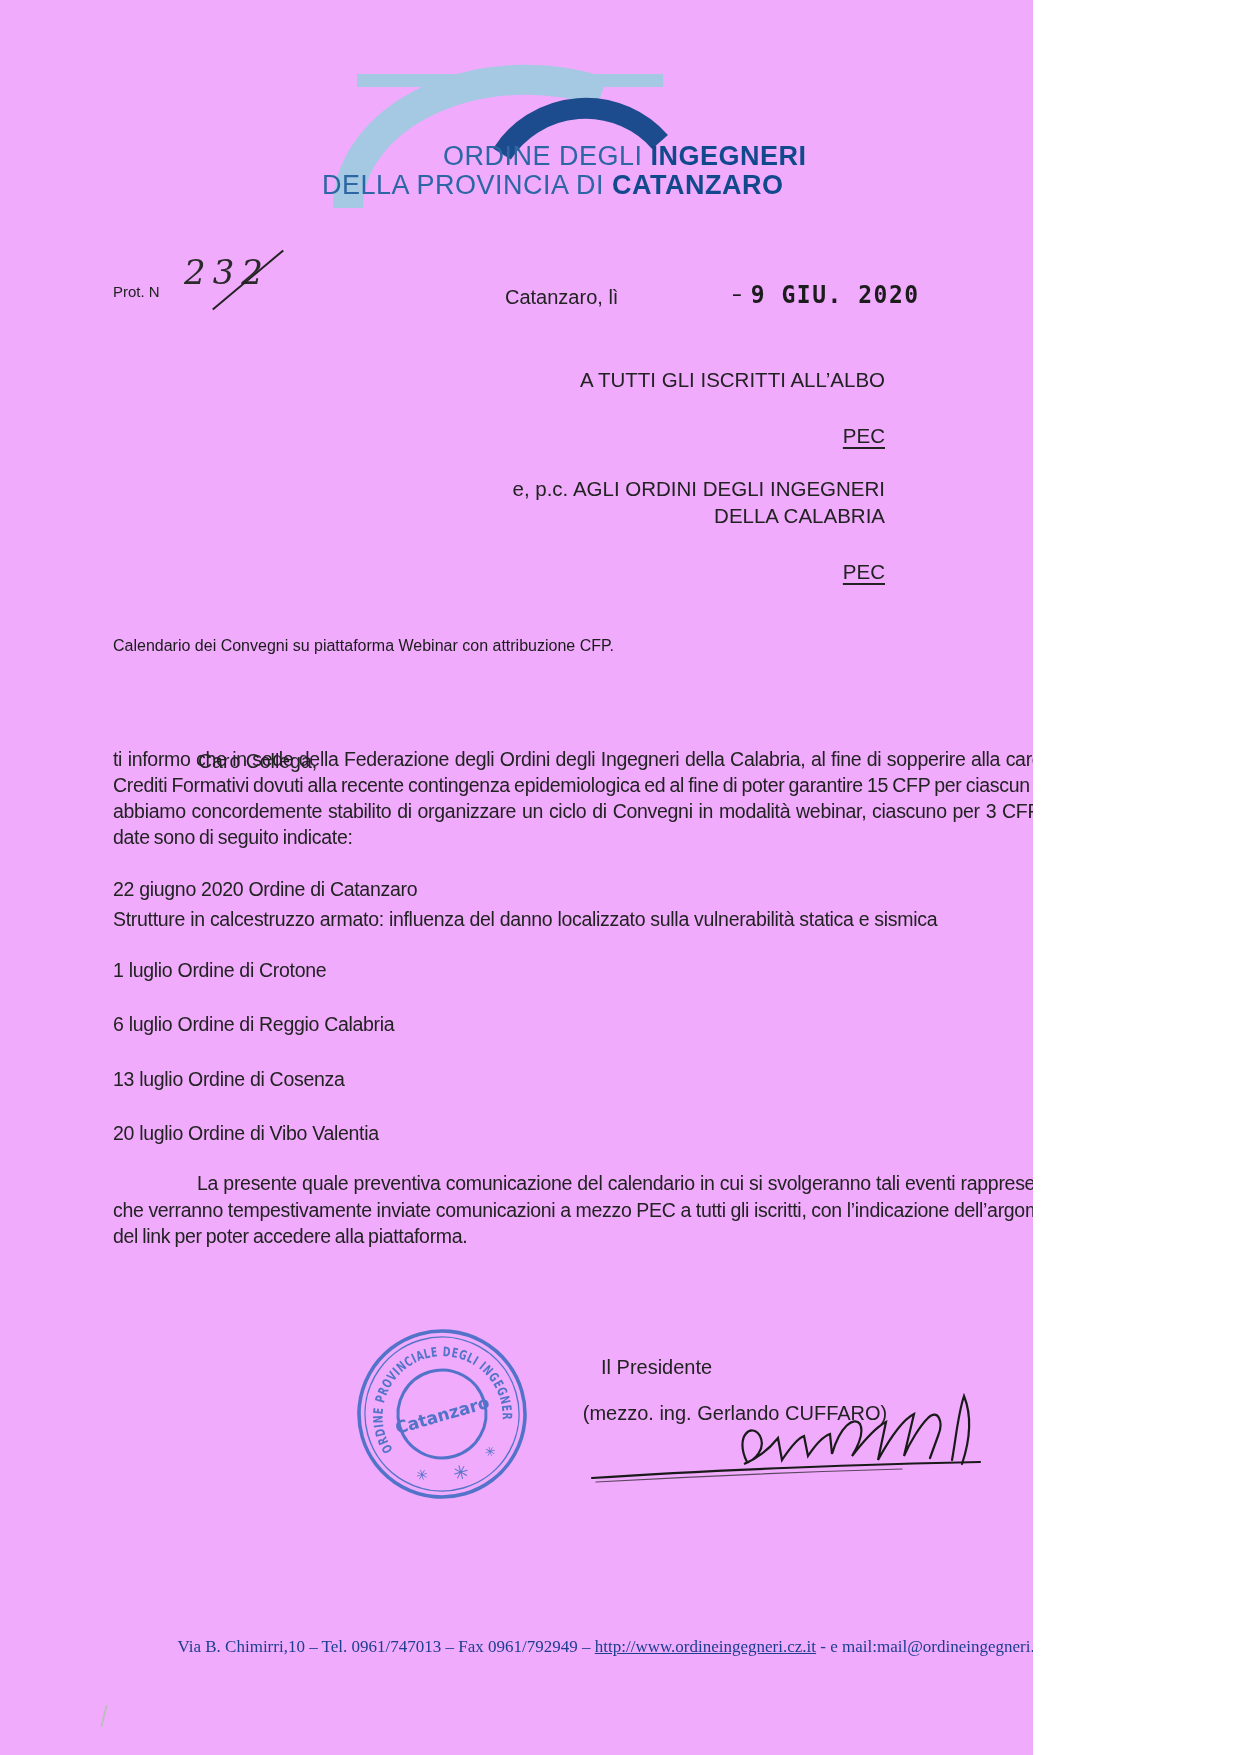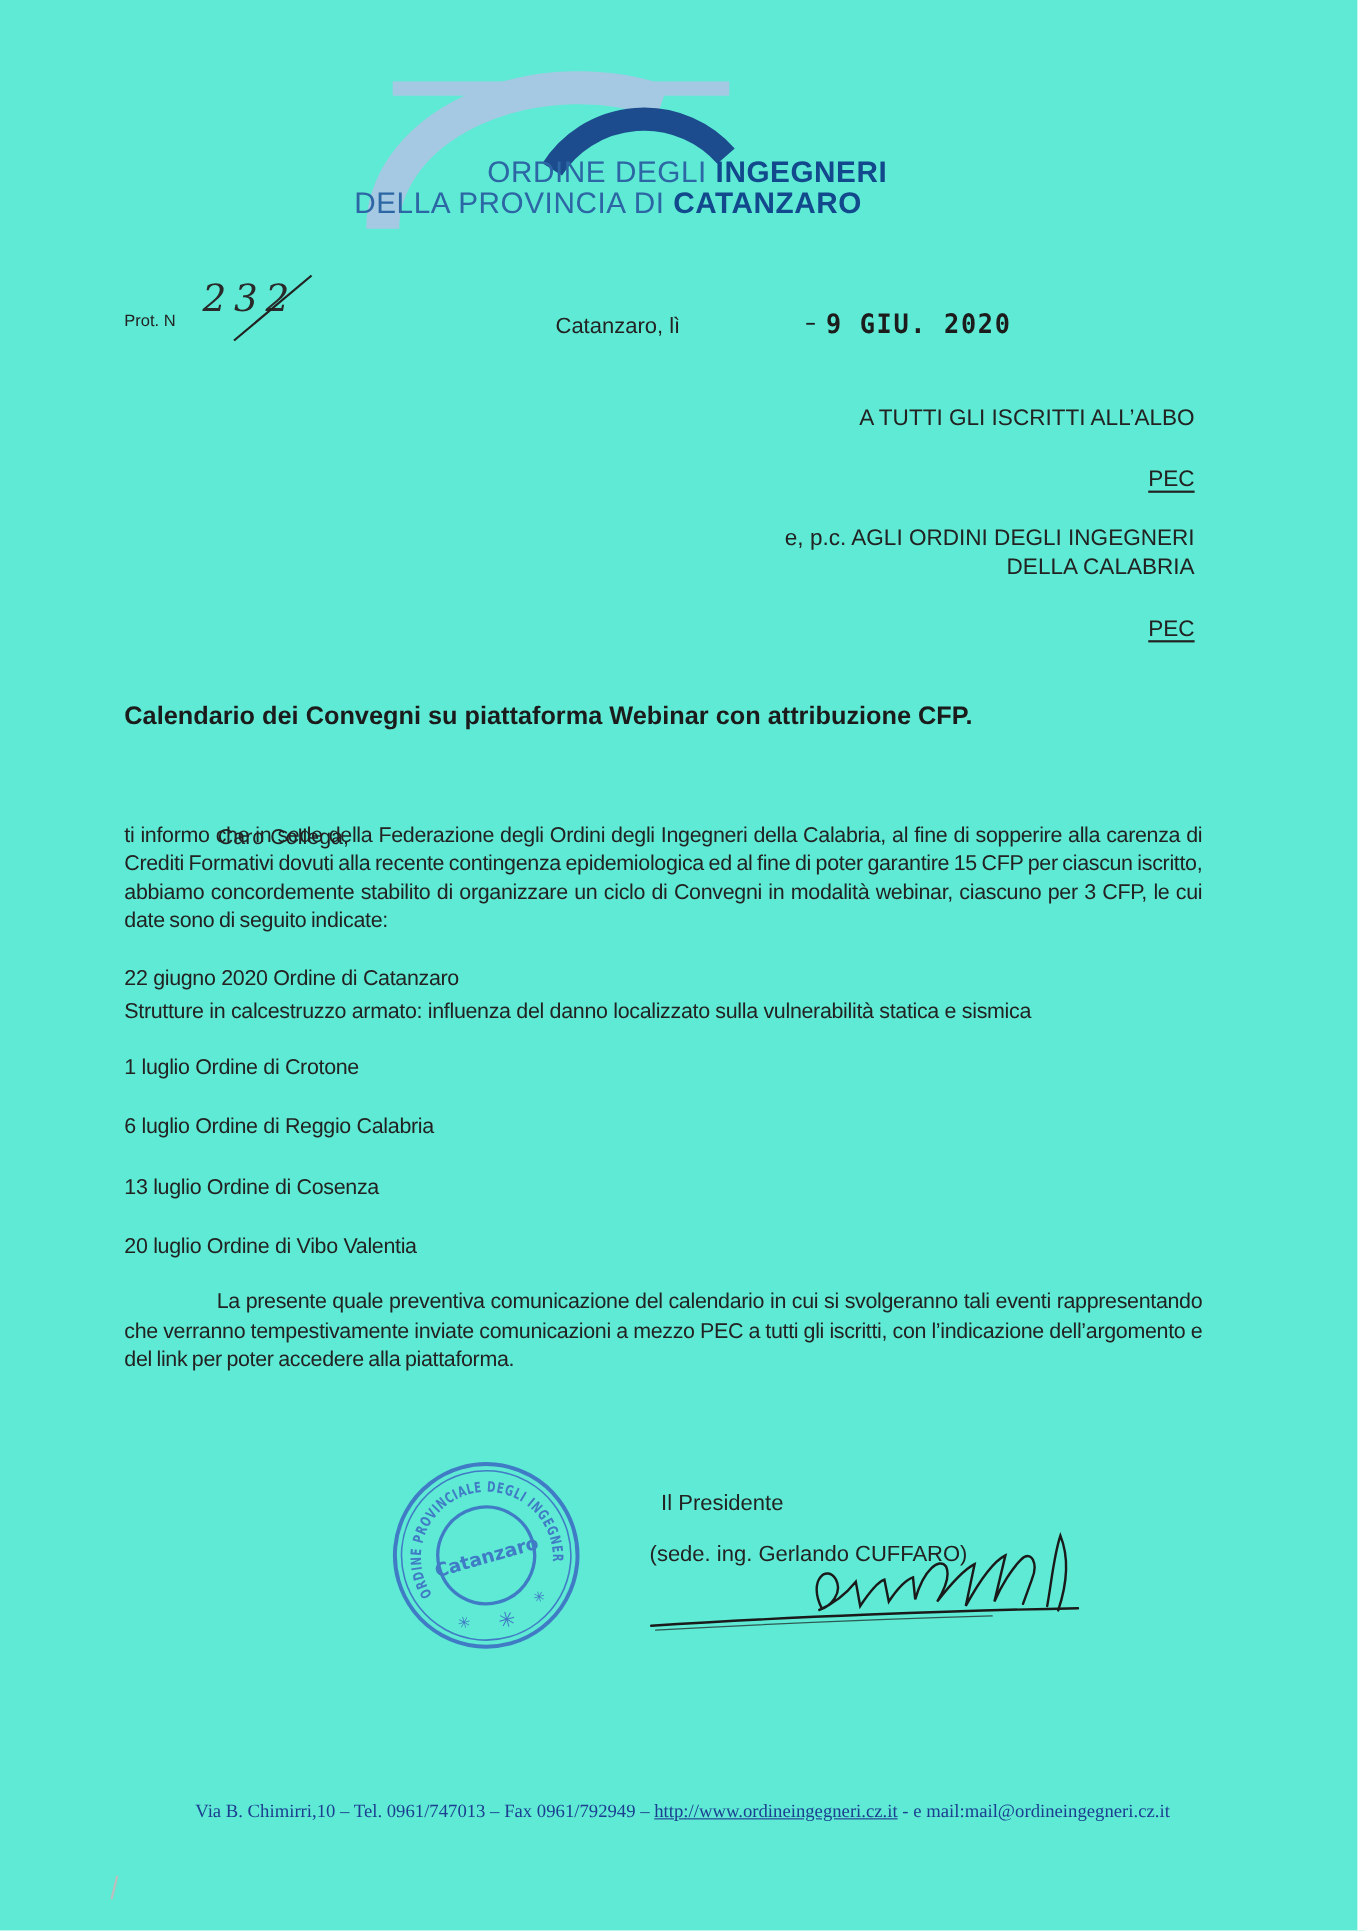--- a/index.html
+++ b/index.html
@@ -1,35 +1,35 @@
 <!DOCTYPE html>
 <html><head>
 <meta charset="utf-8">
 <style>
   html,body{margin:0;padding:0;background:#ffffff;}
   .page{
-    position:relative;width:1234px;height:1755px;background:#5eead4;overflow:hidden;
+    position:relative;width:1033px;height:1755px;background:#f0abfc;overflow:hidden;
     font-family:"Liberation Sans",sans-serif;color:#202020;
   }
   .abs{position:absolute;}
   
   .lh-line{font-size:27px;letter-spacing:.5px;color:#2c66a4;white-space:nowrap;z-index:2;}
   .lh-line b{color:#12498c;font-weight:700;}
   
   .prot-label{font-size:15px;color:#222;}
   .prot-num{font-family:"DejaVu Serif",serif;font-style:italic;font-size:34px;letter-spacing:7px;color:#2a2a2a;}
   .prot-slash{width:92px;border-top:2.5px solid #222;transform:rotate(-40deg);}
   .place-line{font-size:20px;color:#222;}
   .date-stamp{font-family:"DejaVu Sans Mono",monospace;font-weight:700;font-size:23px;letter-spacing:1.5px;color:#1c1c1c;transform:scaleY(1.06);white-space:nowrap;}
   .date-stamp .mark{font-size:13px;vertical-align:4px;margin-right:10px;letter-spacing:0;}
   
   .rcpt{right:148px;text-align:right;font-size:20.5px;color:#222;white-space:nowrap;}
   .pec{text-decoration:underline;text-underline-offset:4px;}
   
-  .subject{left:113px;font-size:23px;font-weight:700;color:#1b1b1b;white-space:nowrap;}
+  .subject{left:113px;font-size:16px;font-weight:400;color:#1b1b1b;white-space:nowrap;}
   .bodytext{left:113px;width:980px;font-size:19.5px;line-height:26px;letter-spacing:-0.3px;word-spacing:-1px;text-align:justify;color:#222;}
   .salutation{left:198px;font-size:19.5px;color:#222;margin-top:28px;}
   .event{left:113px;font-size:19.5px;line-height:30px;letter-spacing:-0.3px;color:#222;white-space:nowrap;}
   .closing p{margin:0;text-indent:84px;}
   
   .sig-title{left:601px;width:300px;text-align:left;font-size:20px;color:#222;}
   .sig-name{left:555px;width:360px;text-align:center;font-size:20px;color:#222;white-space:nowrap;}
   
   .footer{left:0;width:1241px;top:1637px;text-align:center;font-family:"Liberation Serif",serif;font-size:17px;color:#1c3e91;white-space:nowrap;}
   .footer .url{text-decoration:underline;}
@@ -89,21 +89,21 @@
         <textPath href="#rimpath" startOffset="0" textLength="232" lengthAdjust="spacingAndGlyphs">ORDINE PROVINCIALE DEGLI INGEGNERI</textPath>
       </text>
       <text x="92" y="101" text-anchor="middle" font-family="DejaVu Sans, sans-serif" font-size="17" font-weight="700" fill="#3d6cc3">Catanzaro</text>
       <text x="56" y="152" text-anchor="middle" font-size="14" fill="#3d6cc3">✳</text>
       <text x="94" y="162" text-anchor="middle" font-size="19" fill="#3d6cc3">✳</text>
       <text x="128" y="148" text-anchor="middle" font-size="13" fill="#3d6cc3">✳</text>
     </g>
   </svg>
 
   <div class="abs sig-title" style="top:1356px">Il Presidente</div>
-  <div class="abs sig-name" style="top:1402px">(sede. ing. Gerlando CUFFARO)</div>
+  <div class="abs sig-name" style="top:1402px">(mezzo. ing. Gerlando CUFFARO)</div>
   <svg class="abs" style="left:572px;top:1392px" width="425" height="100" viewBox="0 0 425 100">
     <g fill="none" stroke="#1a1a1a" stroke-width="2.2" stroke-linecap="round">
       <path d="M175,70 C162,44 180,30 188,44 C194,56 184,68 172,72 C186,66 198,56 206,46 L210,68 C218,56 226,46 232,44 L236,64 C244,52 252,44 258,42 L260,62 C268,34 282,24 288,32 C292,40 286,54 280,64 C294,46 306,34 314,30 L306,68 C318,46 330,28 342,22 L332,64 C338,50 348,34 356,26 C366,16 372,30 366,44 L358,66"></path>
       <path d="M20,86 C140,78 300,72 408,70"></path>
       <path d="M24,90 C150,83 260,79 330,77" stroke-width="1.2" opacity="0.7"></path>
       <path d="M390,72 C398,48 400,24 392,4 C386,22 384,46 380,68"></path>
     </g>
   </svg>
 
   <div class="abs footer"><span>Via B. Chimirri,10 – Tel. 0961/747013 – Fax 0961/792949 – </span><span class="url">http://www.ordineingegneri.cz.it</span><span> - e mail:mail@ordineingegneri.cz.it</span></div>

